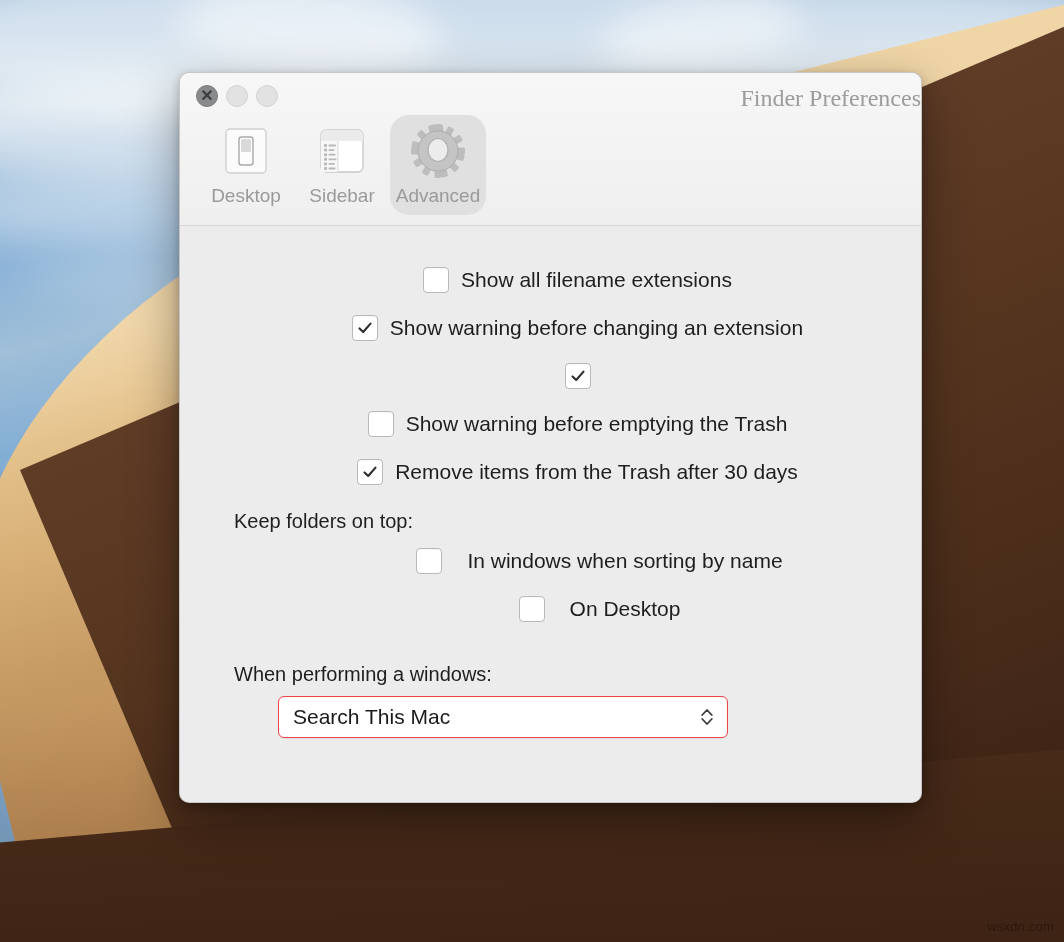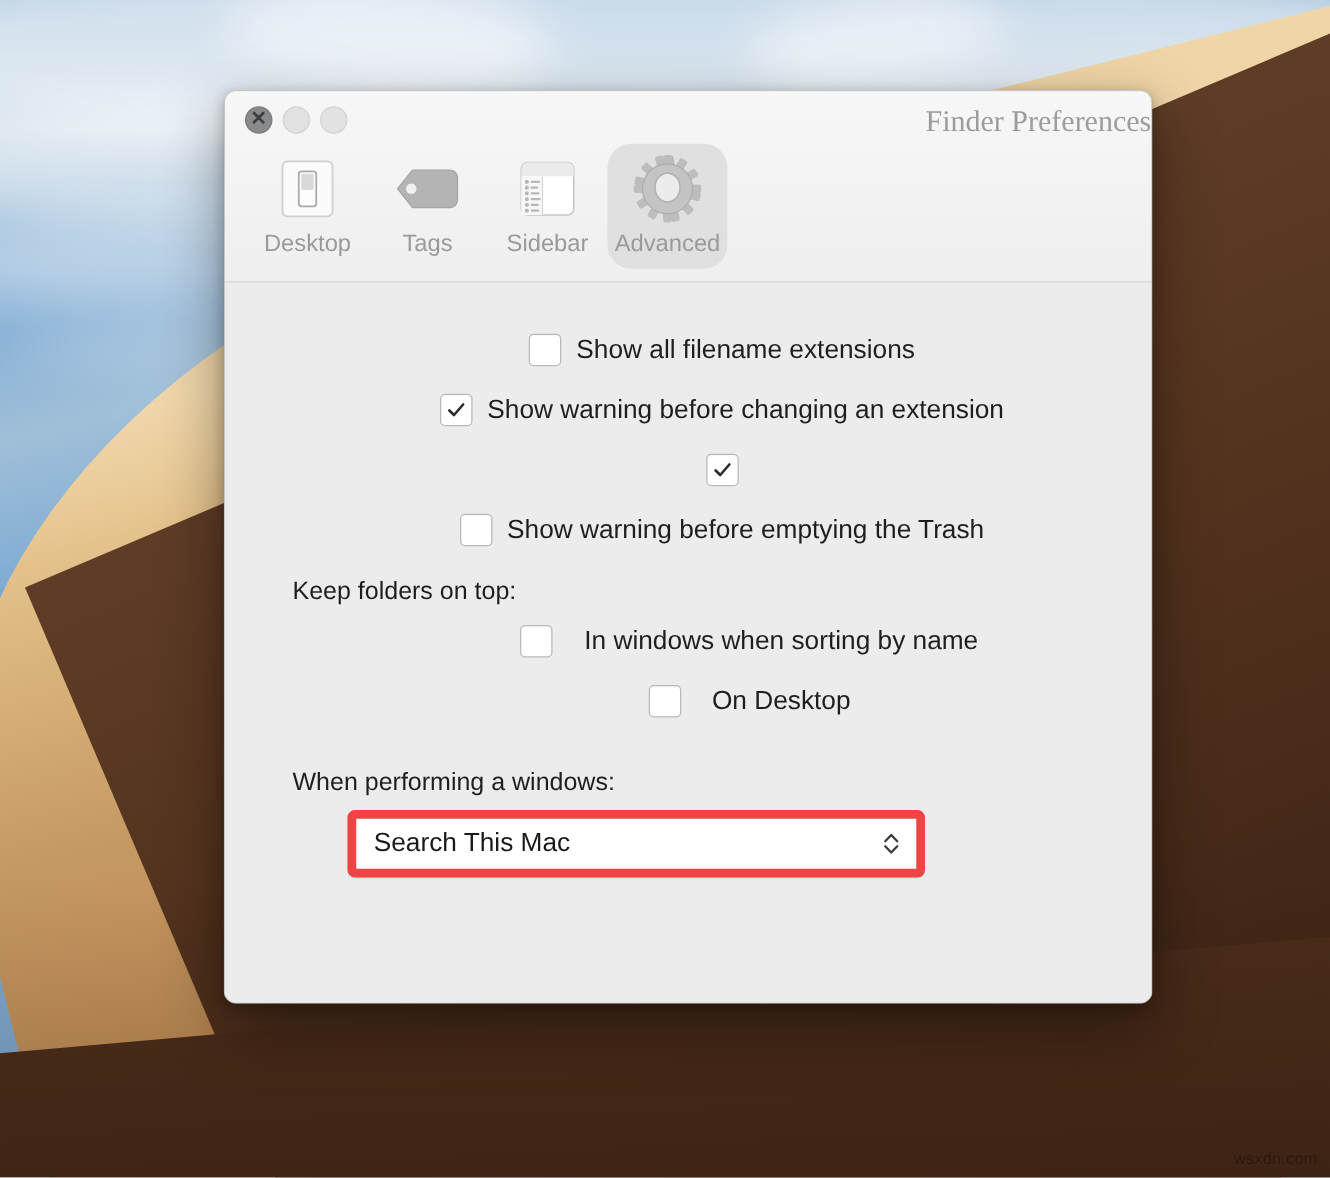--- a/index.html
+++ b/index.html
@@ -258,21 +258,21 @@
     color: #1e1e1e;
     font-family: Liberation Sans, sans-serif;
   }
   .section-label.search-label { margin-top: 30px; margin-bottom: 10px; }
 
   .popup-wrap { margin-left: 98px; }
   .popup {
     position: relative;
     width: 448px; height: 40px;
     background: #ffffff;
-    border: 7px solid #ef4444;
+    border: 1px solid #ef4444;
     border-radius: 6px;
     box-shadow: 0 1px 1px rgba(0,0,0,0.06);
     display: flex;
     align-items: center;
     cursor: default;
   }
   .popup-value {
     margin-left: 14px;
     font-size: 21px;
     color: #1a1a1a;
@@ -331,29 +331,20 @@
           <div class="tab-icon">
             <svg width="56" height="56" viewBox="0 0 56 56">
               <rect x="8" y="6" width="40" height="44" rx="4" fill="#fbfbfb" stroke="#cfcfcf" stroke-width="1.4"></rect>
               <rect x="21" y="14" width="14" height="28" rx="2.5" fill="#fdfdfd" stroke="#a9a9a9" stroke-width="1.4"></rect>
               <rect x="23" y="16" width="10" height="13" rx="1.5" fill="#d9d9d9"></rect>
             </svg>
           </div>
           <div class="tab-label">Desktop</div>
         </div>
 
-        <div class="tab">
-          <div class="tab-icon">
-            <svg width="60" height="56" viewBox="0 0 60 56">
-              <path d="M18 13 h30 a6 6 0 0 1 6 6 v18 a6 6 0 0 1 -6 6 h-30 l-12 -15 z" fill="#b4b4b4" stroke="#a5a5a5" stroke-width="1"></path>
-              <circle cx="17" cy="28" r="4.2" fill="#f0f0f0"></circle>
-            </svg>
-          </div>
-          <div class="tab-label">Tags</div>
-        </div>
 
         <div class="tab">
           <div class="tab-icon">
             <svg width="56" height="56" viewBox="0 0 56 56">
               <rect x="7" y="7" width="42" height="42" rx="5" fill="#ffffff" stroke="#c8c8c8" stroke-width="1.3"></rect>
               <path d="M7 12 a5 5 0 0 1 5 -5 h32 a5 5 0 0 1 5 5 v6 h-42 z" fill="#ebebeb"></path>
               <rect x="7" y="18" width="17" height="31" fill="#f7f7f7"></rect>
               <line x1="24" y1="18" x2="24" y2="49" stroke="#d8d8d8" stroke-width="1"></line>
               <g fill="#b8b8b8">
                 <rect x="10" y="21" width="3" height="3" rx="1"></rect>
@@ -448,20 +439,28 @@
         </div>
       </div>
 
       <div class="row">
         <div class="cb">
           
         </div>
         <div class="row-label">Show warning before emptying the Trash</div>
       </div>
 
+      <div class="row">
+        <div class="cb checked">
+          <svg class="tick" viewBox="0 0 16 16">
+            <path d="M2.5 8.4 L6.2 12 L13.5 3.6" fill="none" stroke="#2c2c2c" stroke-width="2.1" stroke-linecap="round" stroke-linejoin="round"></path>
+          </svg>
+        </div>
+        <div class="row-label">Remove items from the Trash after 30 days</div>
+      </div>
 
       <div class="section-label">Keep folders on top:</div>
 
       <div class="row indent">
         <div class="cb">
           
         </div>
         <div class="row-label">In windows when sorting by name</div>
       </div>
 

